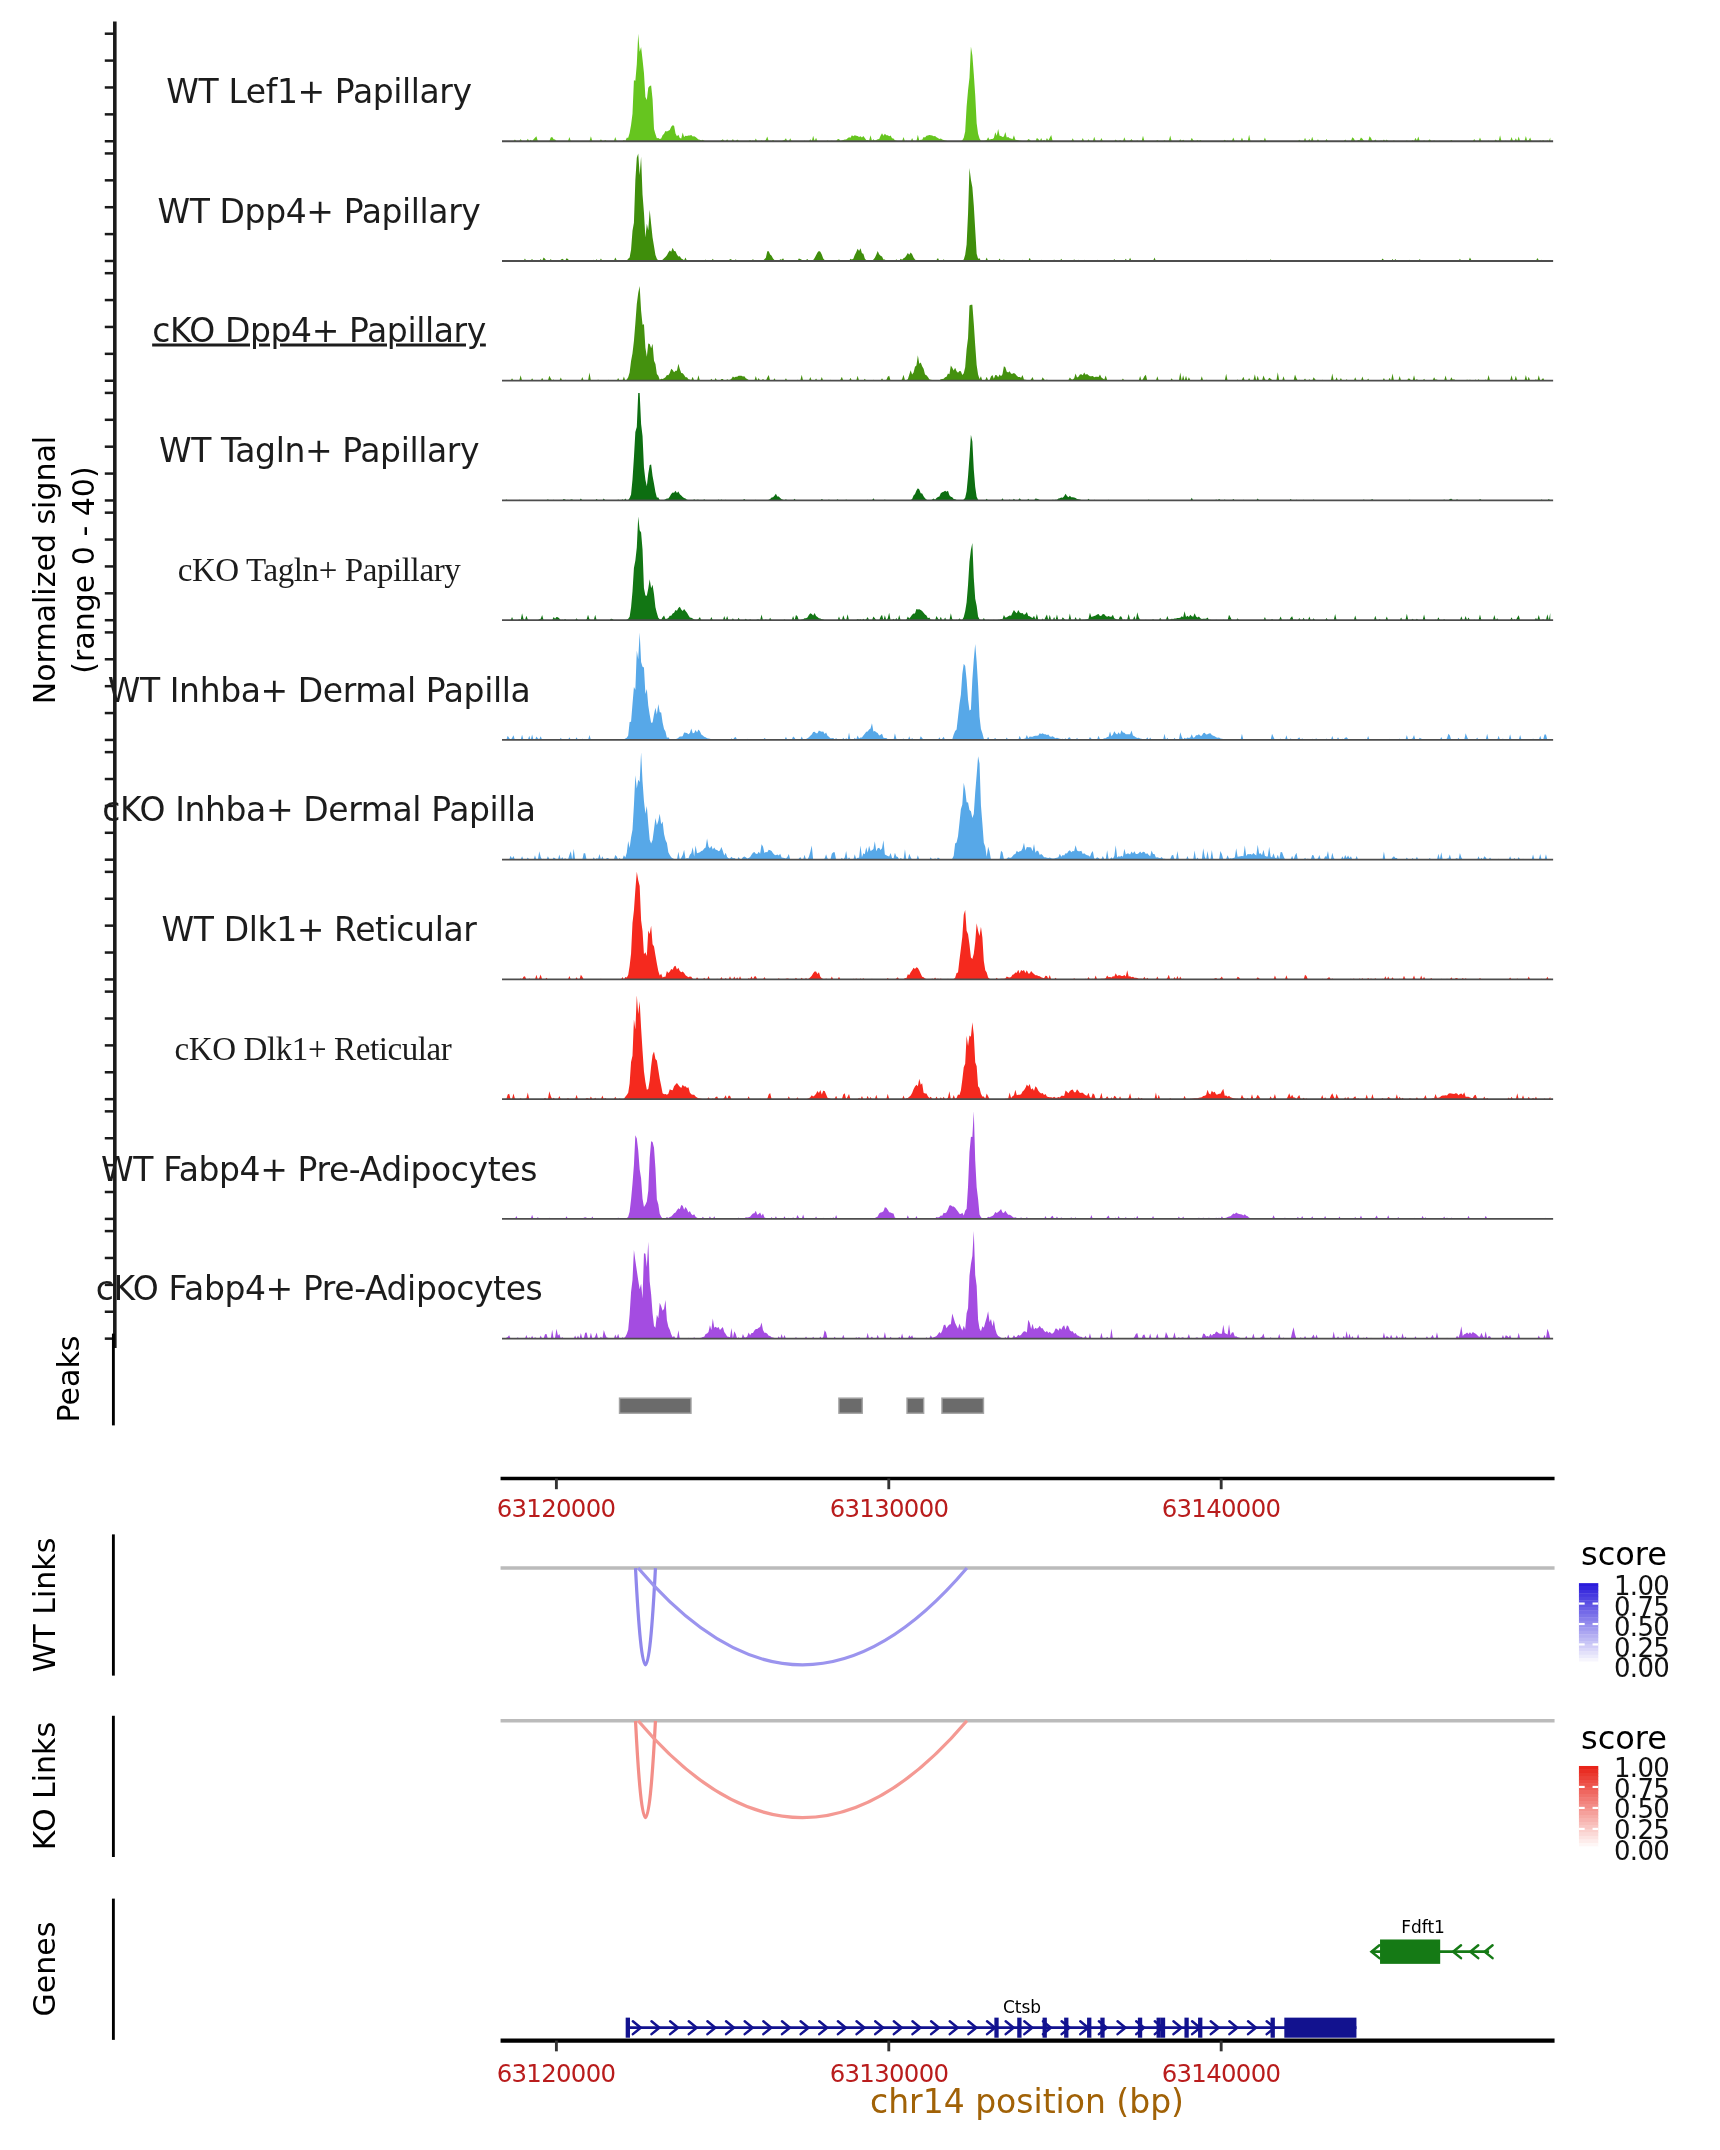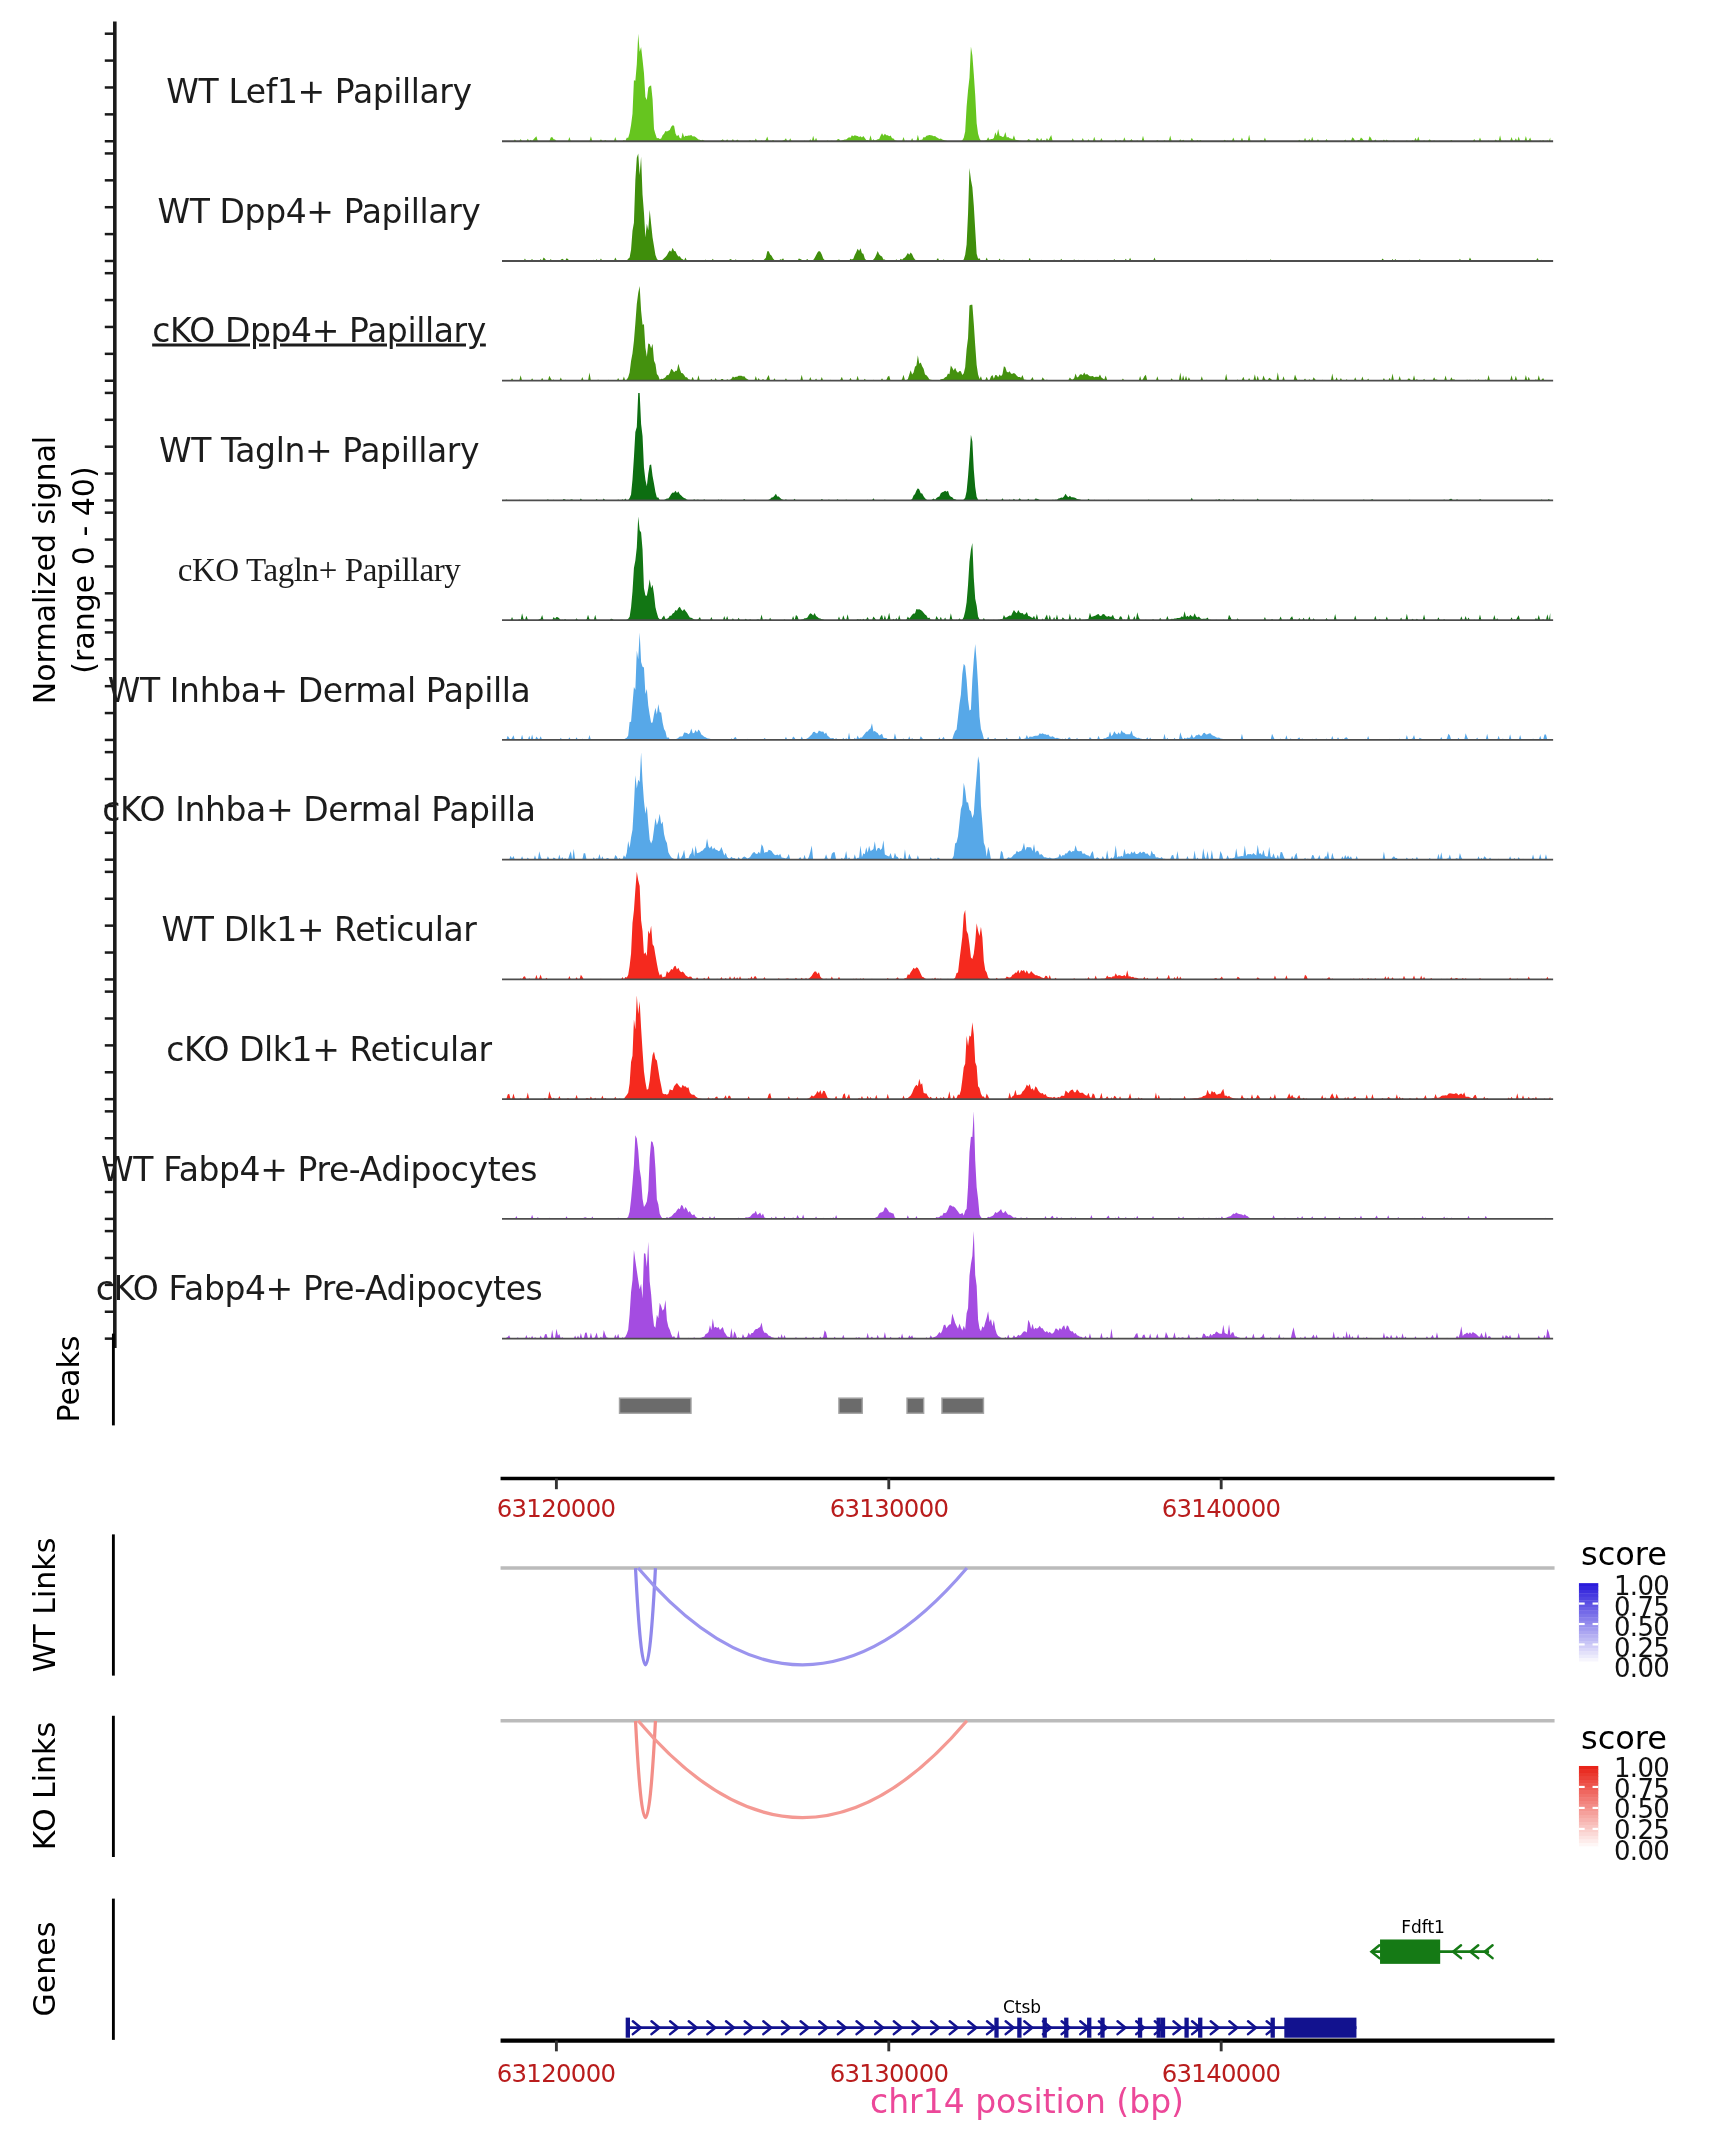--- a/index.html
+++ b/index.html
@@ -8,21 +8,21 @@
   .fig svg{position:absolute;left:0;top:0;}
   .abs{position:absolute;white-space:nowrap;transform:translate(-50%,-50%);}
   .rot{position:absolute;white-space:nowrap;transform:translate(-50%,-50%) rotate(-90deg);}
   .track-label{font-size:33px;letter-spacing:-0.4px;color:#1c1c1c;}
   .section-label{font-size:30px;color:#000;}
   .ylab{font-size:30px;color:#000;text-align:center;line-height:39px;}
   .tick-label{font-size:24.4px;letter-spacing:-0.7px;color:#b91c1c;}
   .legend-title{font-size:32px;color:#000;transform:translate(0,-50%);position:absolute;white-space:nowrap;}
   .legend-tick{font-size:26px;letter-spacing:-0.7px;color:#111;transform:translate(0,-50%);position:absolute;white-space:nowrap;}
   .gene-name{font-size:17px;color:#000;}
-  .axis-title{font-size:33px;color:#ec4899;}
+  .axis-title{font-size:33px;color:#a16207;}
 </style>
 </head>
 <body>
 
 <div class="fig">
   <svg id="plot" width="1721" height="2151" viewBox="0 0 2400 3000">
       <g>
         <g>
           <path d="M704,197L704,197.0L706,197.0L708,197.0L710,197.0L712,197.0L714,197.0L716,197.0L718,194.6L720,197.0L722,197.0L724,197.0L726,193.8L728,197.0L730,197.0L732,197.0L734,197.0L736,193.4L738,197.0L740,194.9L742,197.0L744,194.3L746,192.1L748,190.1L750,197.0L752,197.0L754,197.0L756,197.0L758,197.0L760,197.0L762,197.0L764,197.0L766,197.0L768,191.8L770,190.9L772,194.2L774,194.5L776,197.0L778,197.0L780,197.0L782,197.0L784,197.0L786,197.0L788,197.0L790,197.0L792,197.0L794,191.0L796,197.0L798,197.0L800,197.0L802,197.0L804,197.0L806,197.0L808,197.0L810,197.0L812,197.0L814,197.0L816,197.0L818,197.0L820,197.0L822,197.0L824,190.1L826,197.0L828,197.0L830,197.0L832,197.0L834,197.0L836,197.0L838,194.2L840,197.0L842,197.0L844,195.1L846,197.0L848,197.0L850,197.0L852,197.0L854,197.0L856,197.0L858,191.1L860,197.0L862,197.0L864,197.0L866,197.0L868,197.0L870,195.3L872,196.5L874,192.2L876,192.1L878,185.4L880,174.4L882,158.5L884,111.9L886,112.5L888,89.5L890,47.0L892,72.2L894,65.6L896,83.1L898,101.9L900,135.3L902,139.3L904,122.5L906,120.0L908,119.2L910,138.5L912,179.8L914,187.0L916,192.8L918,192.6L920,193.8L922,193.0L924,188.5L926,186.7L928,182.7L930,183.4L932,182.3L934,181.2L936,176.7L938,174.7L940,175.4L942,186.2L944,190.0L946,188.1L948,192.3L950,193.2L952,184.8L954,191.0L956,189.4L958,189.7L960,188.9L962,188.9L964,188.4L966,190.5L968,190.0L970,191.2L972,192.9L974,194.5L976,194.9L978,195.8L980,194.8L982,196.4L984,197.0L986,197.0L988,197.0L990,197.0L992,197.0L994,197.0L996,197.0L998,197.0L1000,197.0L1002,197.0L1004,197.0L1006,195.7L1008,194.2L1010,196.5L1012,197.0L1014,194.1L1016,197.0L1018,197.0L1020,197.0L1022,193.7L1024,197.0L1026,197.0L1028,194.4L1030,196.4L1032,197.0L1034,197.0L1036,197.0L1038,197.0L1040,197.0L1042,197.0L1044,196.5L1046,195.1L1048,197.0L1050,196.0L1052,197.0L1054,193.1L1056,197.0L1058,197.0L1060,197.0L1062,196.1L1064,197.0L1066,197.0L1068,194.8L1070,190.3L1072,197.0L1074,196.2L1076,197.0L1078,195.4L1080,197.0L1082,197.0L1084,197.0L1086,197.0L1088,197.0L1090,197.0L1092,195.8L1094,195.1L1096,192.9L1098,197.0L1100,197.0L1102,192.8L1104,197.0L1106,197.0L1108,197.0L1110,197.0L1112,197.0L1114,197.0L1116,197.0L1118,197.0L1120,197.0L1122,196.2L1124,197.0L1126,197.0L1128,197.0L1130,194.1L1132,197.0L1134,189.2L1136,196.5L1138,192.1L1140,197.0L1142,196.5L1144,197.0L1146,197.0L1148,197.0L1150,197.0L1152,197.0L1154,195.8L1156,197.0L1158,197.0L1160,196.2L1162,197.0L1164,197.0L1166,197.0L1168,194.3L1170,194.0L1172,196.5L1174,196.1L1176,195.4L1178,194.7L1180,194.4L1182,192.8L1184,191.4L1186,192.2L1188,188.7L1190,190.2L1192,188.7L1194,189.3L1196,189.6L1198,191.2L1200,190.0L1202,191.6L1204,189.7L1206,192.5L1208,195.1L1210,195.4L1212,196.0L1214,188.6L1216,196.2L1218,194.1L1220,195.9L1222,195.1L1224,194.2L1226,193.7L1228,189.4L1230,185.8L1232,189.3L1234,186.5L1236,188.7L1238,188.6L1240,190.1L1242,189.0L1244,192.8L1246,193.1L1248,195.6L1250,196.3L1252,196.5L1254,197.0L1256,197.0L1258,197.0L1260,191.1L1262,197.0L1264,196.4L1266,197.0L1268,197.0L1270,197.0L1272,192.5L1274,197.0L1276,197.0L1278,196.5L1280,188.1L1282,196.0L1284,194.9L1286,195.0L1288,191.1L1290,191.8L1292,189.4L1294,189.1L1296,188.4L1298,188.7L1300,189.0L1302,189.9L1304,189.6L1306,191.3L1308,192.5L1310,193.7L1312,193.3L1314,194.4L1316,195.3L1318,195.8L1320,196.4L1322,197.0L1324,197.0L1326,197.0L1328,197.0L1330,197.0L1332,197.0L1334,197.0L1336,197.0L1338,197.0L1340,197.0L1342,195.5L1344,192.2L1346,183.4L1348,148.4L1350,125.9L1352,108.4L1354,64.8L1356,76.9L1358,103.2L1360,132.8L1362,171.9L1364,186.6L1366,193.3L1368,196.2L1370,196.3L1372,196.3L1374,195.9L1376,195.3L1378,191.3L1380,194.9L1382,193.7L1384,193.8L1386,192.3L1388,184.3L1390,189.2L1392,179.9L1394,189.4L1396,189.7L1398,191.0L1400,190.5L1402,184.1L1404,191.6L1406,191.0L1408,192.9L1410,193.2L1412,194.3L1414,188.8L1416,195.0L1418,195.3L1420,195.7L1422,196.2L1424,196.4L1426,197.0L1428,197.0L1430,197.0L1432,197.0L1434,194.0L1436,195.0L1438,197.0L1440,197.0L1442,196.2L1444,197.0L1446,192.3L1448,194.0L1450,197.0L1452,192.6L1454,197.0L1456,194.9L1458,197.0L1460,192.4L1462,195.8L1464,192.0L1466,188.4L1468,197.0L1470,197.0L1472,197.0L1474,197.0L1476,197.0L1478,196.5L1480,197.0L1482,197.0L1484,197.0L1486,197.0L1488,197.0L1490,197.0L1492,197.0L1494,197.0L1496,192.7L1498,197.0L1500,197.0L1502,197.0L1504,197.0L1506,197.0L1508,197.0L1510,192.3L1512,197.0L1514,197.0L1516,197.0L1518,194.2L1520,197.0L1522,197.0L1524,197.0L1526,190.8L1528,197.0L1530,197.0L1532,197.0L1534,197.0L1536,192.5L1538,197.0L1540,197.0L1542,197.0L1544,197.0L1546,197.0L1548,197.0L1550,197.0L1552,197.0L1554,197.0L1556,194.7L1558,197.0L1560,197.0L1562,195.7L1564,197.0L1566,197.0L1568,191.5L1570,197.0L1572,197.0L1574,197.0L1576,196.2L1578,193.8L1580,197.0L1582,197.0L1584,197.0L1586,195.9L1588,197.0L1590,197.0L1592,197.0L1594,189.4L1596,197.0L1598,197.0L1600,197.0L1602,197.0L1604,197.0L1606,197.0L1608,197.0L1610,197.0L1612,197.0L1614,195.1L1616,197.0L1618,197.0L1620,197.0L1622,197.0L1624,195.5L1626,197.0L1628,197.0L1630,196.2L1632,188.9L1634,197.0L1636,197.0L1638,197.0L1640,197.0L1642,197.0L1644,197.0L1646,194.3L1648,197.0L1650,194.8L1652,197.0L1654,197.0L1656,197.0L1658,197.0L1660,197.0L1662,192.0L1664,195.7L1666,197.0L1668,197.0L1670,195.4L1672,197.0L1674,195.1L1676,197.0L1678,197.0L1680,197.0L1682,197.0L1684,197.0L1686,197.0L1688,197.0L1690,197.0L1692,197.0L1694,197.0L1696,197.0L1698,197.0L1700,197.0L1702,197.0L1704,197.0L1706,197.0L1708,195.0L1710,197.0L1712,196.4L1714,197.0L1716,197.0L1718,196.4L1720,191.8L1722,197.0L1724,196.2L1726,197.0L1728,197.0L1730,197.0L1732,191.7L1734,197.0L1736,196.0L1738,197.0L1740,197.0L1742,187.8L1744,197.0L1746,197.0L1748,197.0L1750,197.0L1752,197.0L1754,197.0L1756,197.0L1758,196.1L1760,196.1L1762,197.0L1764,191.9L1766,197.0L1768,197.0L1770,197.0L1772,197.0L1774,197.0L1776,197.0L1778,197.0L1780,197.0L1782,197.0L1784,197.0L1786,197.0L1788,197.0L1790,197.0L1792,197.0L1794,197.0L1796,197.0L1798,197.0L1800,197.0L1802,197.0L1804,197.0L1806,197.0L1808,197.0L1810,197.0L1812,195.0L1814,197.0L1816,197.0L1818,197.0L1820,192.2L1822,197.0L1824,197.0L1826,193.7L1828,197.0L1830,190.7L1832,197.0L1834,197.0L1836,197.0L1838,194.3L1840,197.0L1842,197.0L1844,197.0L1846,196.5L1848,197.0L1850,194.0L1852,197.0L1854,197.0L1856,197.0L1858,197.0L1860,197.0L1862,197.0L1864,197.0L1866,197.0L1868,197.0L1870,197.0L1872,197.0L1874,197.0L1876,194.4L1878,197.0L1880,197.0L1882,197.0L1884,196.5L1886,191.3L1888,193.0L1890,197.0L1892,197.0L1894,195.2L1896,195.7L1898,191.9L1900,193.5L1902,196.4L1904,197.0L1906,197.0L1908,197.0L1910,190.1L1912,192.6L1914,197.0L1916,197.0L1918,194.6L1920,197.0L1922,197.0L1924,197.0L1926,195.9L1928,197.0L1930,194.5L1932,197.0L1934,194.6L1936,197.0L1938,197.0L1940,197.0L1942,197.0L1944,196.1L1946,197.0L1948,197.0L1950,197.0L1952,197.0L1954,197.0L1956,197.0L1958,197.0L1960,197.0L1962,195.9L1964,197.0L1966,197.0L1968,197.0L1970,195.6L1972,197.0L1974,192.1L1976,195.8L1978,190.3L1980,197.0L1982,197.0L1984,197.0L1986,196.1L1988,197.0L1990,197.0L1992,196.4L1994,194.2L1996,197.0L1998,197.0L2000,196.1L2002,197.0L2004,197.0L2006,197.0L2008,196.3L2010,197.0L2012,197.0L2014,197.0L2016,197.0L2018,197.0L2020,197.0L2022,197.0L2024,195.4L2026,197.0L2028,197.0L2030,197.0L2032,197.0L2034,197.0L2036,197.0L2038,197.0L2040,197.0L2042,197.0L2044,197.0L2046,197.0L2048,197.0L2050,197.0L2052,197.0L2054,197.0L2056,193.9L2058,197.0L2060,197.0L2062,197.0L2064,191.9L2066,196.5L2068,197.0L2070,197.0L2072,197.0L2074,197.0L2076,196.3L2078,197.0L2080,197.0L2082,197.0L2084,197.0L2086,194.7L2088,197.0L2090,197.0L2092,188.7L2094,197.0L2096,197.0L2098,197.0L2100,196.2L2102,197.0L2104,197.0L2106,197.0L2108,191.0L2110,196.5L2112,197.0L2114,192.7L2116,197.0L2118,190.3L2120,197.0L2122,197.0L2124,197.0L2126,197.0L2128,189.6L2130,197.0L2132,195.6L2134,191.7L2136,197.0L2138,197.0L2140,197.0L2142,197.0L2144,197.0L2146,197.0L2148,196.1L2150,197.0L2152,195.7L2154,197.0L2156,197.0L2158,195.9L2160,197.0L2162,191.7L2162,197Z" fill="#66C51F" stroke="none"></path>
           <line x1="700" x2="2166" y1="197" y2="197" stroke="#4d4d4d" stroke-width="2.5"></line>
@@ -300,21 +300,21 @@
 
   <div id="track-labels">
       <div class="abs track-label" style="left: 319px; top: 91px;">WT Lef1+ Papillary</div>
       <div class="abs track-label" style="left: 319px; top: 211px;">WT Dpp4+ Papillary</div>
       <div class="abs track-label" style="left: 319px; top: 330px; text-decoration: underline;">cKO Dpp4+ Papillary</div>
       <div class="abs track-label" style="left: 319px; top: 450px;">WT Tagln+ Papillary</div>
       <div class="abs track-label" style="left: 319px; top: 570px; font-family: Liberation Serif, serif;">cKO Tagln+ Papillary</div>
       <div class="abs track-label" style="left: 319px; top: 690px;">WT Inhba+ Dermal Papilla</div>
       <div class="abs track-label" style="left: 319px; top: 809px;">cKO Inhba+ Dermal Papilla</div>
       <div class="abs track-label" style="left: 319px; top: 929px;">WT Dlk1+ Reticular</div>
-      <div class="abs track-label" style="left: 329px; top: 1049px;">cKO Dlk1+ Reticular</div>
+      <div class="abs track-label" style="left: 313px; top: 1049px; font-family: Liberation Serif, serif;">cKO Dlk1+ Reticular</div>
       <div class="abs track-label" style="left: 319px; top: 1169px;">WT Fabp4+ Pre-Adipocytes</div>
       <div class="abs track-label" style="left: 319px; top: 1288px;">cKO Fabp4+ Pre-Adipocytes</div>
     </div>
   <div id="tick-labels">
       <div class="abs tick-label" style="left: 556px; top: 1508px;">63120000</div>
       <div class="abs tick-label" style="left: 889px; top: 1508px;">63130000</div>
       <div class="abs tick-label" style="left: 1221px; top: 1508px;">63140000</div>
       <div class="abs tick-label" style="left: 556px; top: 2073px;">63120000</div>
       <div class="abs tick-label" style="left: 889px; top: 2073px;">63130000</div>
       <div class="abs tick-label" style="left: 1221px; top: 2073px;">63140000</div>

